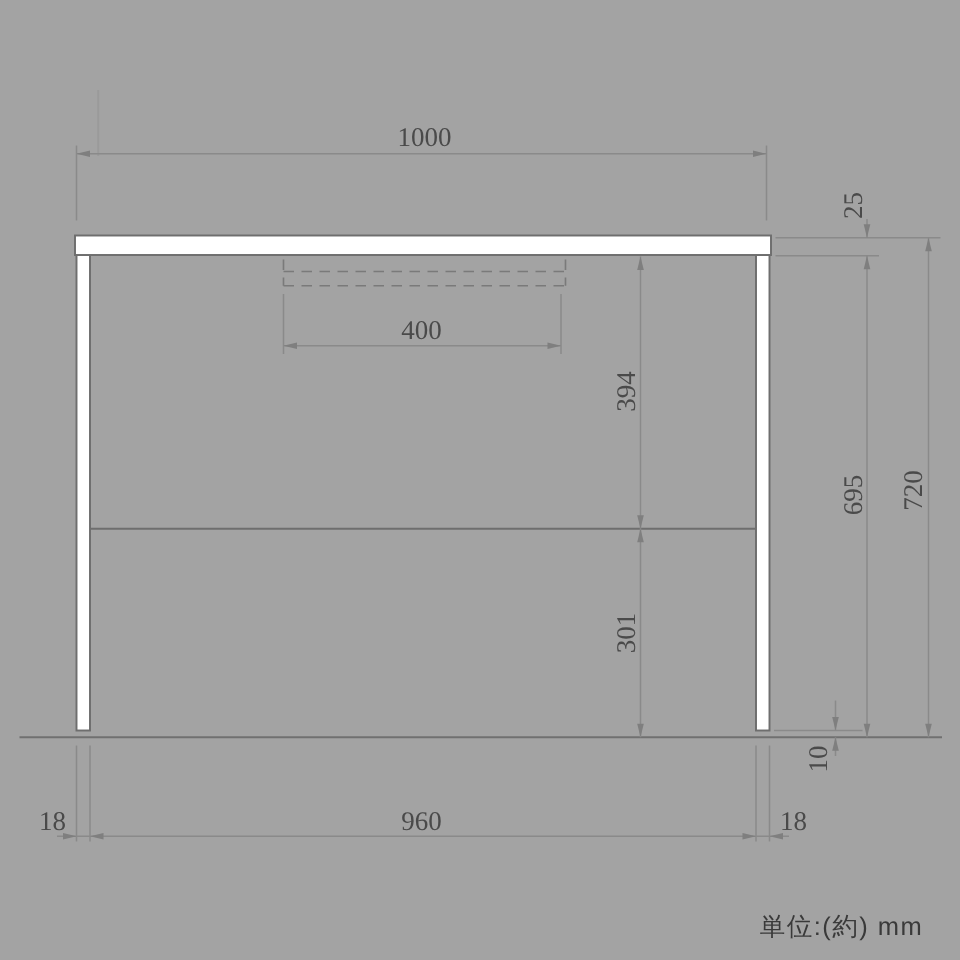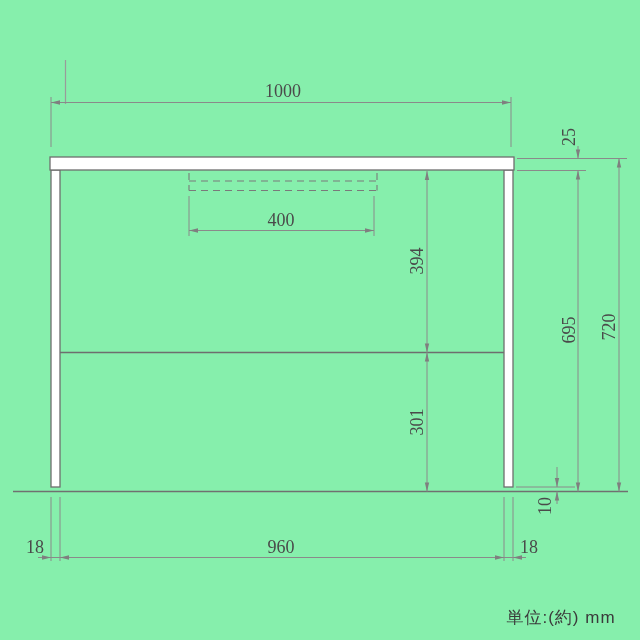--- a/index.html
+++ b/index.html
@@ -7,21 +7,21 @@
     padding: 0;
     width: 640px;
     height: 640px;
     background: #ffffff;
     overflow: hidden;
   }
   #stage {
     position: relative;
     width: 640px;
     height: 640px;
-    background: #86efac;
+    background: #a3a3a3;
   }
   svg { display: block; }
   .struct {
     fill: #ffffff;
     stroke: #6e6e6e;
     stroke-width: 1.3;
   }
   .thinline {
     stroke: #8a8a8a;
     stroke-width: 1;

